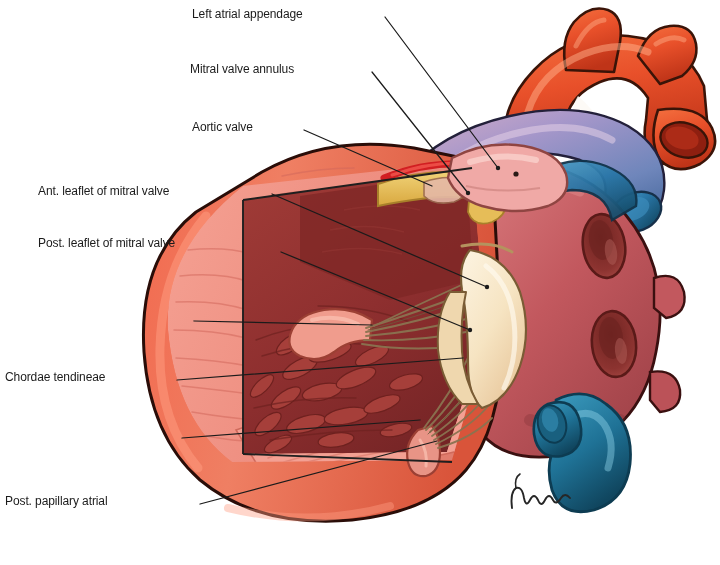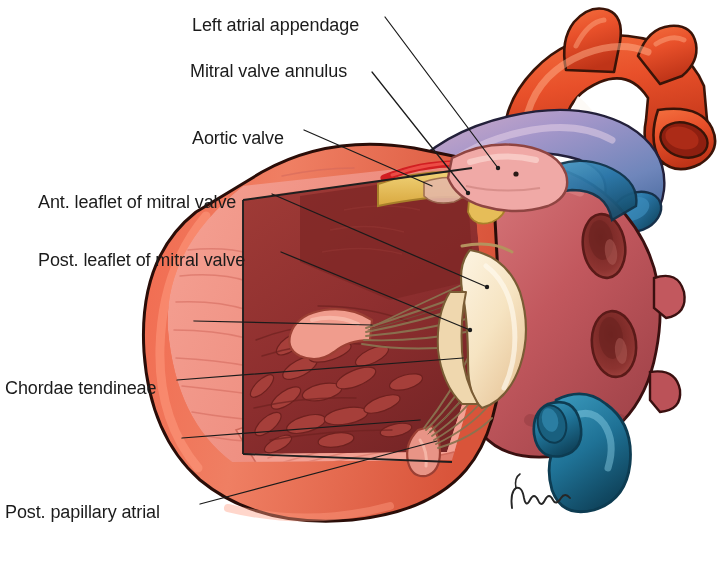--- a/index.html
+++ b/index.html
@@ -1,21 +1,21 @@
 <!DOCTYPE html>
 <html><head>
 <meta charset="utf-8">
 <style>
   html,body{margin:0;padding:0;background:#ffffff;}
   body{width:720px;height:565px;overflow:hidden;
        font-family:"Liberation Sans","DejaVu Sans",sans-serif;}
   #stage{position:relative;width:720px;height:565px;background:#ffffff;}
   #art{position:absolute;left:0;top:0;width:720px;height:565px;}
-  .lbl{position:absolute;font-size:18px;color:#1b1b1b;white-space:nowrap;
-       letter-spacing:-0.1px;line-height:1;margin-top:8px;}
+  .lbl{position:absolute;font-size:12px;color:#1b1b1b;white-space:nowrap;
+       letter-spacing:-0.1px;line-height:1;}
 </style>
 </head>
 <body>
 
 <div id="stage">
 
 <svg id="art" viewBox="0 0 720 565">
   <defs>
     <linearGradient id="gAorta" x1="0" y1="0" x2="0.3" y2="1">
       <stop offset="0%" stop-color="#f4703f"></stop>
@@ -319,20 +319,20 @@
 
   <g>
     <path d="M512,508 Q510,492 516,488 Q522,486 524,498 Q526,508 530,500
              Q534,492 538,500 Q541,508 545,500 Q549,492 553,500 Q556,506 561,498
              Q565,492 570,498" fill="none" stroke="#262626" stroke-width="1.9" stroke-linecap="round"></path>
     <path d="M516,488 Q514,478 520,474" fill="none" stroke="#262626" stroke-width="1.6" stroke-linecap="round"></path>
   </g>
 </svg>
 
 <div class="lbl" style="left:192px;top:8px">Left atrial appendage</div>
-<div class="lbl" style="left:190px;top:54px">Mitral valve annulus</div>
+<div class="lbl" style="left:190px;top:63px">Mitral valve annulus</div>
 <div class="lbl" style="left:192px;top:121px">Aortic valve</div>
 <div class="lbl" style="left:38px;top:185px">Ant. leaflet of mitral valve</div>
-<div class="lbl" style="left:38px;top:243px">Post. leaflet of mitral valve</div>
+<div class="lbl" style="left:38px;top:237px">Post. leaflet of mitral valve</div>
 <div class="lbl" style="left:5px;top:371px">Chordae tendineae</div>
 <div class="lbl" style="left:5px;top:495px">Post. papillary atrial</div>
 
 </div>
 
 </body></html>

